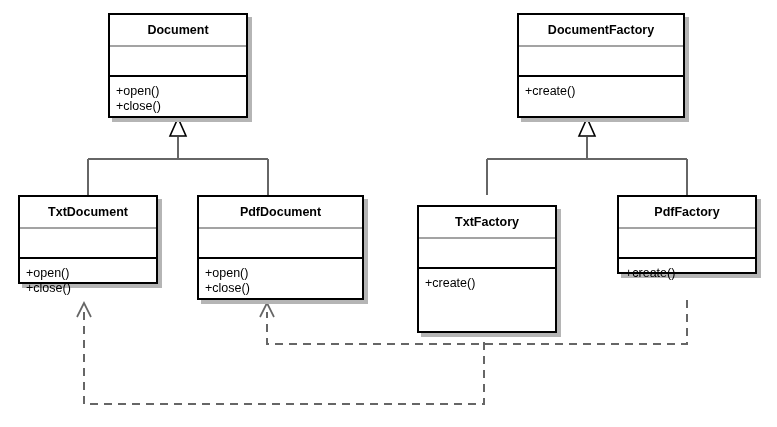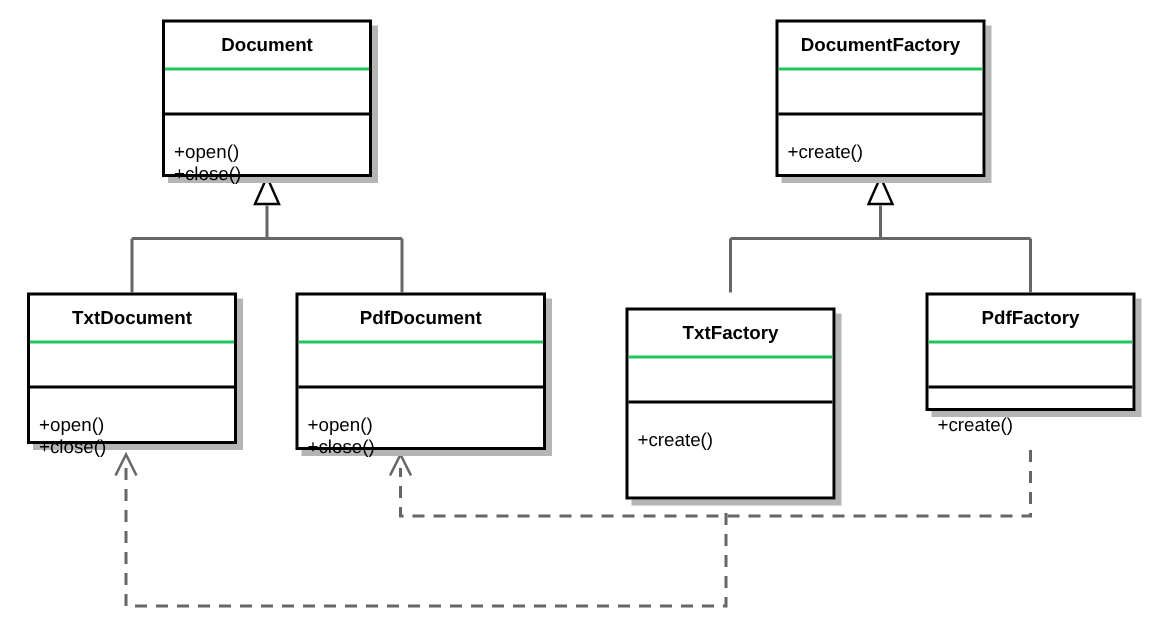--- a/index.html
+++ b/index.html
@@ -28,40 +28,40 @@
     position: absolute;
     box-sizing: border-box;
     background: #ffffff;
     border: 2px solid #000000;
     box-shadow: 4px 4px 0 0 #b5b5b5;
     z-index: 5;
   }
   .uml-name-row {
     box-sizing: border-box;
     height: 32px;
-    border-bottom: 2px solid #22c55e;
+    border-bottom: 2px solid #a3a3a3;
     display: flex;
     align-items: center;
     justify-content: center;
   }
   .uml-name-text {
     font-size: 12.5px;
     font-weight: bold;
     color: #000000;
     letter-spacing: 0px;
     white-space: nowrap;
   }
   .uml-attr-row {
     box-sizing: border-box;
     height: 30px;
     border-bottom: 2px solid #000000;
   }
   .uml-op-row {
     box-sizing: border-box;
-    padding: 17px 6px 0 6px;
+    padding: 7px 6px 0 6px;
   }
   .uml-op {
     font-size: 12.5px;
     color: #000000;
     line-height: 15px;
     white-space: nowrap;
   }
 </style>
 </head>
 <body>
@@ -107,31 +107,31 @@
     <div class="uml-name-row">
       <span class="uml-name-text">Document</span>
     </div>
     <div class="uml-attr-row"></div>
     <div class="uml-op-row">
       <div class="uml-op">+open()</div>
       <div class="uml-op">+close()</div>
     </div>
   </div>
 
-  <div class="uml-class" style="left:517px; top:13px; width:140px; height:105px;">
+  <div class="uml-class" style="left:517px; top:13px; width:168px; height:105px;">
     <div class="uml-name-row">
       <span class="uml-name-text">DocumentFactory</span>
     </div>
     <div class="uml-attr-row"></div>
     <div class="uml-op-row">
       <div class="uml-op">+create()</div>
     </div>
   </div>
 
-  <div class="uml-class" style="left:18px; top:195px; width:140px; height:101px;">
+  <div class="uml-class" style="left:18px; top:195px; width:140px; height:89px;">
     <div class="uml-name-row">
       <span class="uml-name-text">TxtDocument</span>
     </div>
     <div class="uml-attr-row"></div>
     <div class="uml-op-row">
       <div class="uml-op">+open()</div>
       <div class="uml-op">+close()</div>
     </div>
   </div>
 

